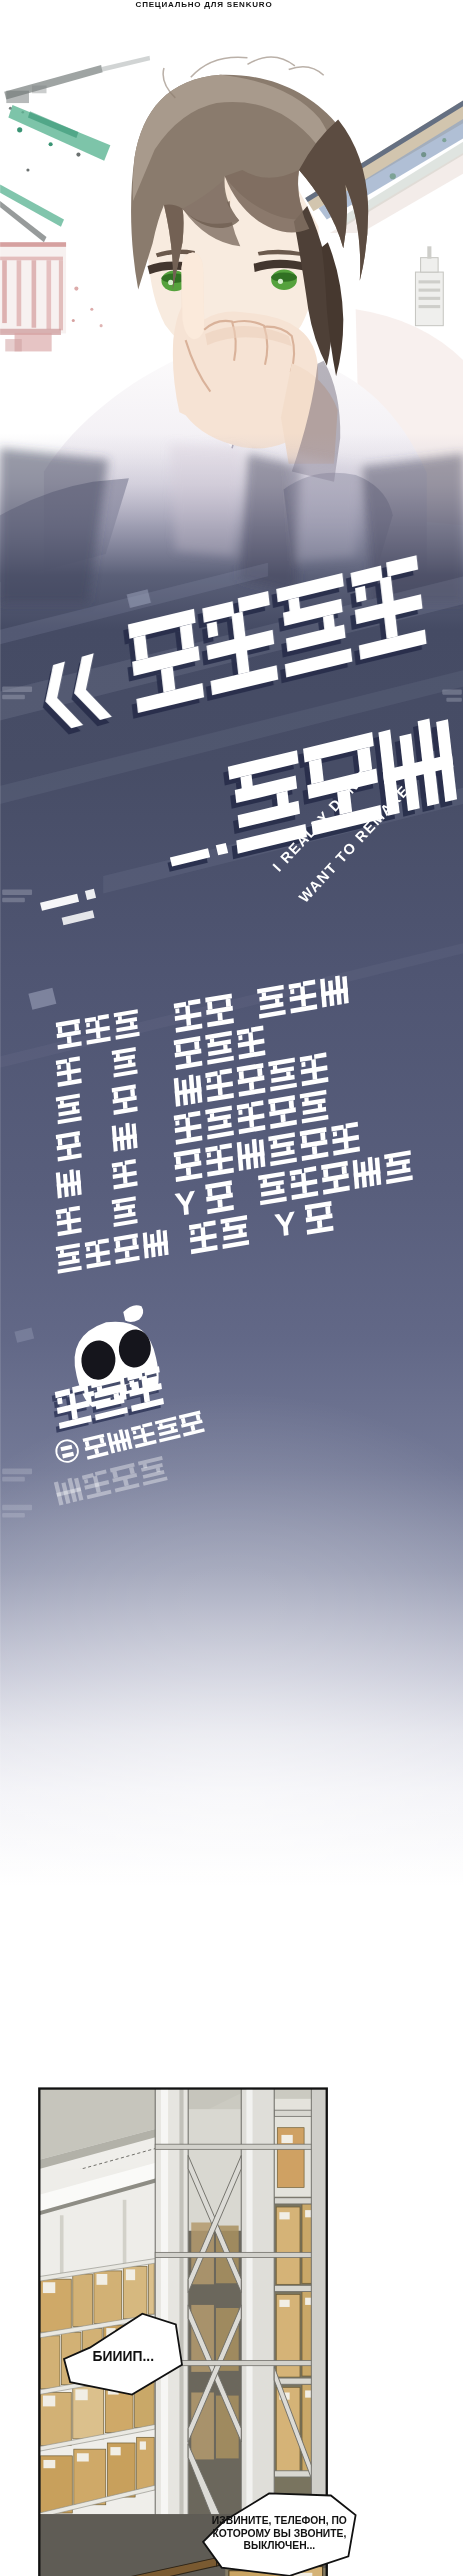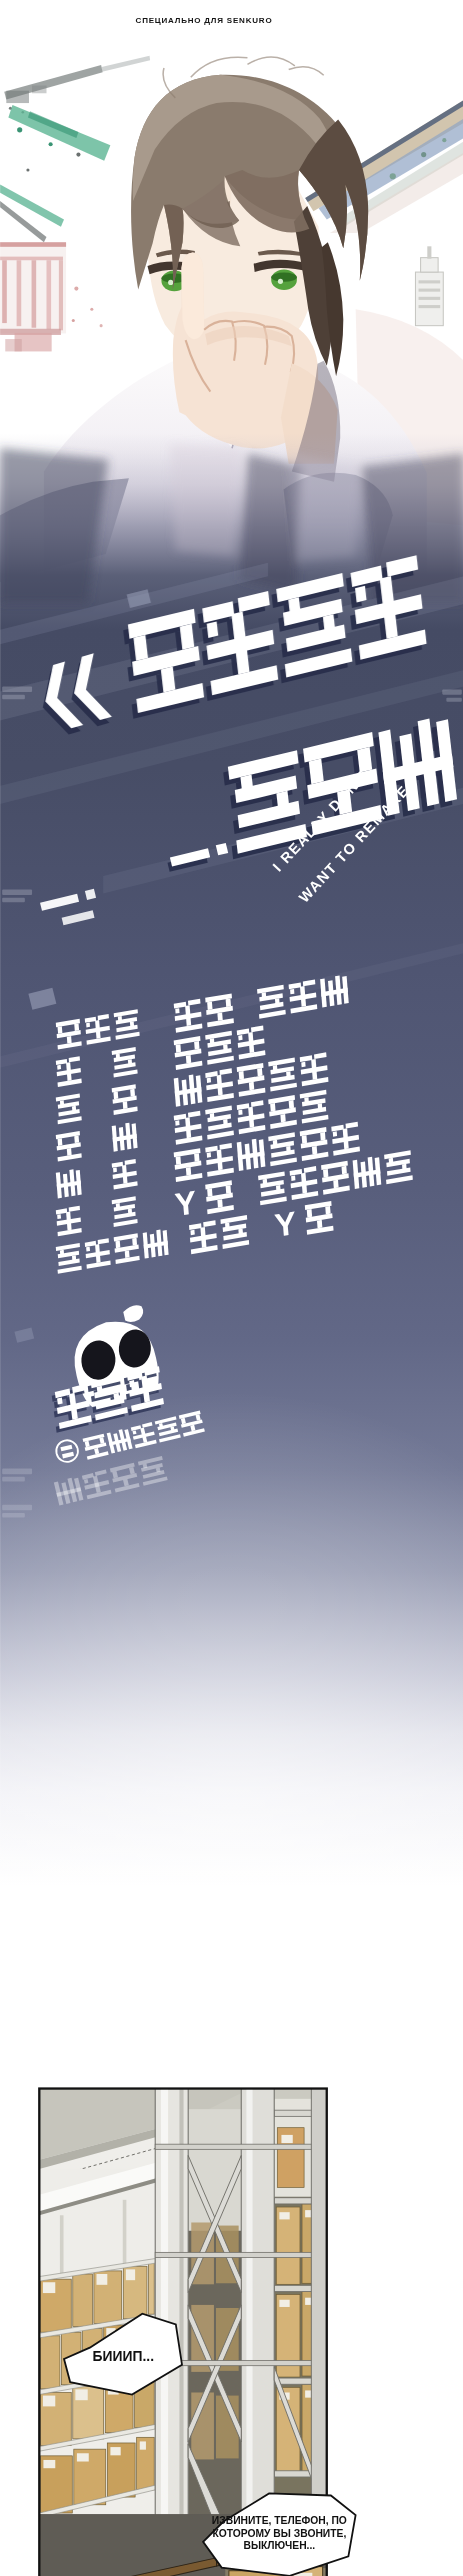--- a/index.html
+++ b/index.html
@@ -1,21 +1,21 @@
 <!DOCTYPE html>
 <html style="font-size:8.2px"><head><meta charset="utf-8">
 <style>
 html,body{margin:0;padding:0}
 body{width:464px;height:3903px;position:relative;background:#ffffff;font-family:"Liberation Sans",sans-serif;overflow:hidden}
 .abs{position:absolute}
 svg{display:block}
 </style></head>
 <body>
 
-<div class="abs" style="left:0;top:16px;width:408px;text-align:center;z-index:9;font-size:8px;font-weight:bold;letter-spacing:0.8px;color:#141414">СПЕЦИАЛЬНО ДЛЯ SENKURO</div>
+<div class="abs" style="left:0;top:0;width:408px;text-align:center;z-index:9;font-size:8px;font-weight:bold;letter-spacing:0.8px;color:#141414">СПЕЦИАЛЬНО ДЛЯ SENKURO</div>
 
 <svg class="abs" style="left:0;top:0" width="464" height="1886" viewBox="0 0 900 3660">
     <defs>
       <linearGradient id="ovl" x1="0" y1="840" x2="0" y2="3660" gradientUnits="userSpaceOnUse">
 <stop offset="0" stop-color="#b3afc4" stop-opacity="0"></stop>
 <stop offset="0.035" stop-color="#a8a5bb" stop-opacity="0.33"></stop>
 <stop offset="0.065" stop-color="#8a8ba2" stop-opacity="0.78"></stop>
 <stop offset="0.098" stop-color="#5b6078" stop-opacity="1"></stop>
 <stop offset="0.135" stop-color="#454b64"></stop>
 <stop offset="0.23" stop-color="#474d66"></stop>

